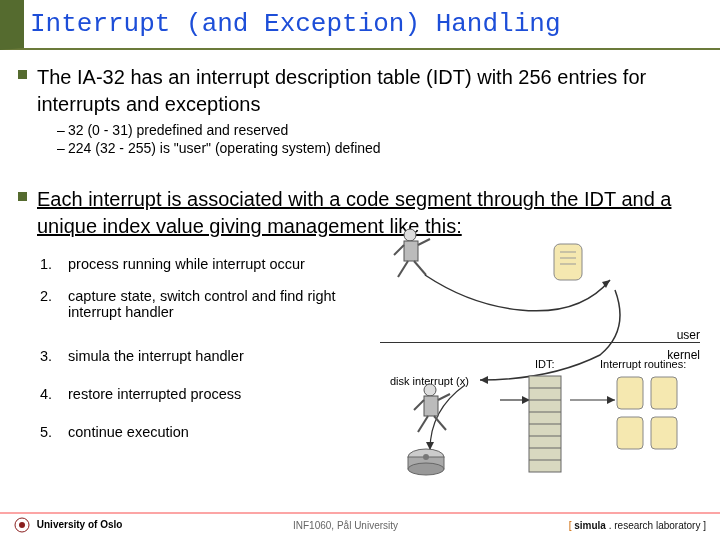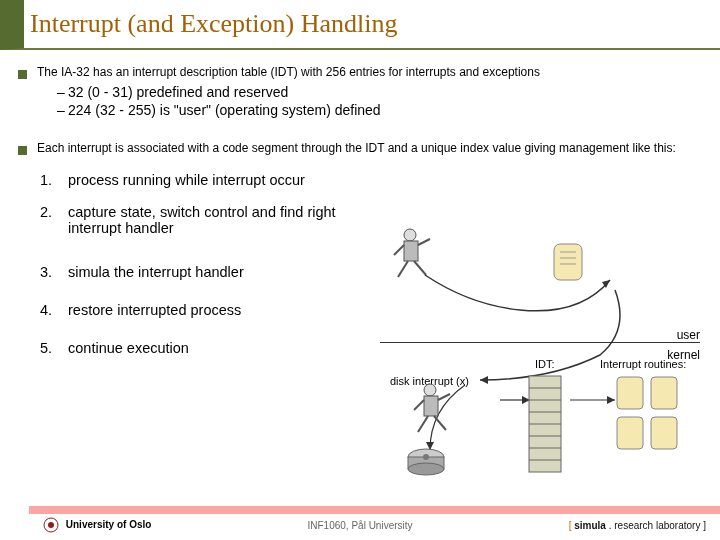--- a/index.html
+++ b/index.html
@@ -15,36 +15,36 @@
   .title-bar {
     border-left: 24px solid #556b2f;
     height: 48px;
     display: flex;
     align-items: center;
     border-bottom: 2px solid #6b7a3a;
     padding-left: 6px;
   }
   .title-text {
     font-size: 26px;
-    color: #a16207;
-    font-family: Liberation Serif, serif;
+    color: #1d4ed8;
+    font-family: Liberation Mono, monospace;
   }
   .content {
     padding: 8px 18px 0 18px;
     position: relative;
   }
   .bullet-row {
     display: flex;
     margin-top: 6px;
   }
   .sq {
     width: 9px; height: 9px; background:#556b2f;
     margin-top: 6px; margin-right: 10px; flex: none;
   }
-  .b-text { flex: 1; line-height: 1.35; font-size: 12px; }
+  .b-text { flex: 1; line-height: 1.35; font-size: 20px; }
   .sub-list { margin-left: 36px; margin-top: 4px; }
   .sub-row { display:flex; margin-top:2px; font-size:14px;}
   .dash { width:14px; flex:none; text-align:center;}
   .num-list { margin-left: 22px; margin-top:6px;}
   .num-row { display:flex; margin-top:16px; font-size:14.5px;}
   .num { width:28px; flex:none;}
   .num-text { width: 300px; }
   .right-area {
     position:absolute; left:370px; top:200px; width:330px; height:290px;
   }
@@ -60,23 +60,22 @@
   .scroll-icon { position:absolute; right:110px; top:-10px; }
   .idt-box { position:absolute; left:158px; top:125px; }
   .ir-box { position:absolute; left:245px; top:125px; }
   .disk-icon{ position:absolute; left:35px; top:195px;}
 
   .footer {
     position:absolute; left:0; right:0; bottom:4px;
     display:flex; justify-content:space-between; align-items:center;
     padding: 0 14px;
     font-size:10px;
-    border-top: 8px solid #fca5a5;
+    border-top: 2px solid #fca5a5;
     height:22px;
-    margin-left:29px;
   }
   .footer .mid { color:#666; }
   .simula { color:#111;}
   .simula .orange{color:#cc6600;}
   .crest{ width:16px;height:16px; display:inline-block; vertical-align:middle; margin-right:4px;}
 </style>
 </head>
 <body>
 
 <div class="title-bar">
@@ -93,21 +92,21 @@
     <div class="sub-row">
       <div class="dash">–</div>
       <div>32 (0 - 31) predefined and reserved</div>
     </div>
     <div class="sub-row">
       <div class="dash">–</div>
       <div>224 (32 - 255) is "user" (operating system) defined</div>
     </div>
   </div>
 
-  <div class="bullet-row" style="margin-top:22px;">
+  <div class="bullet-row" style="margin-top:30px;text-decoration:underline;">
     <div class="sq"></div>
     <div class="b-text">Each interrupt is associated with a code segment through the IDT and a unique index value giving management like this:</div>
   </div>
 
   <div class="num-list">
     <div class="num-row">
       <div class="num">1.</div>
       <div class="num-text">process running while interrupt occur</div>
     </div>
     <div class="num-row">

